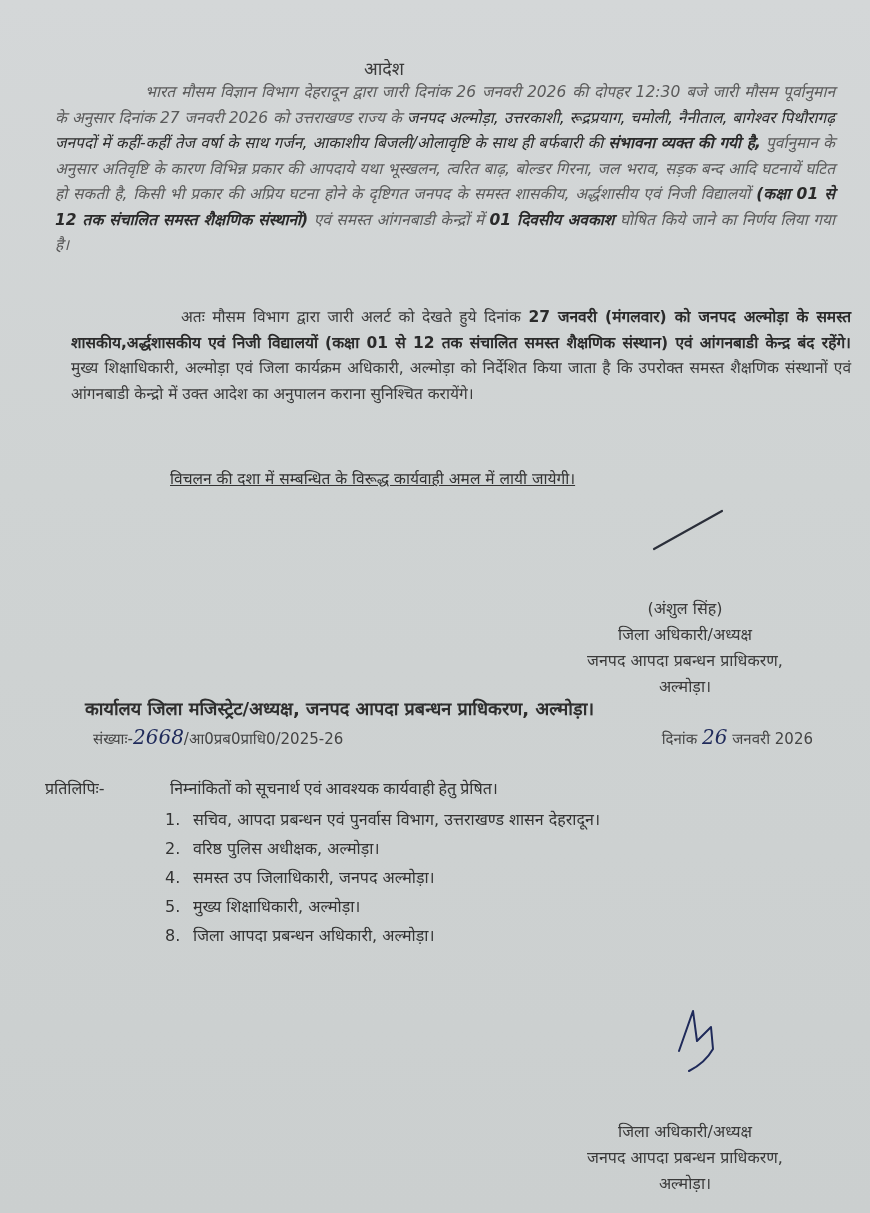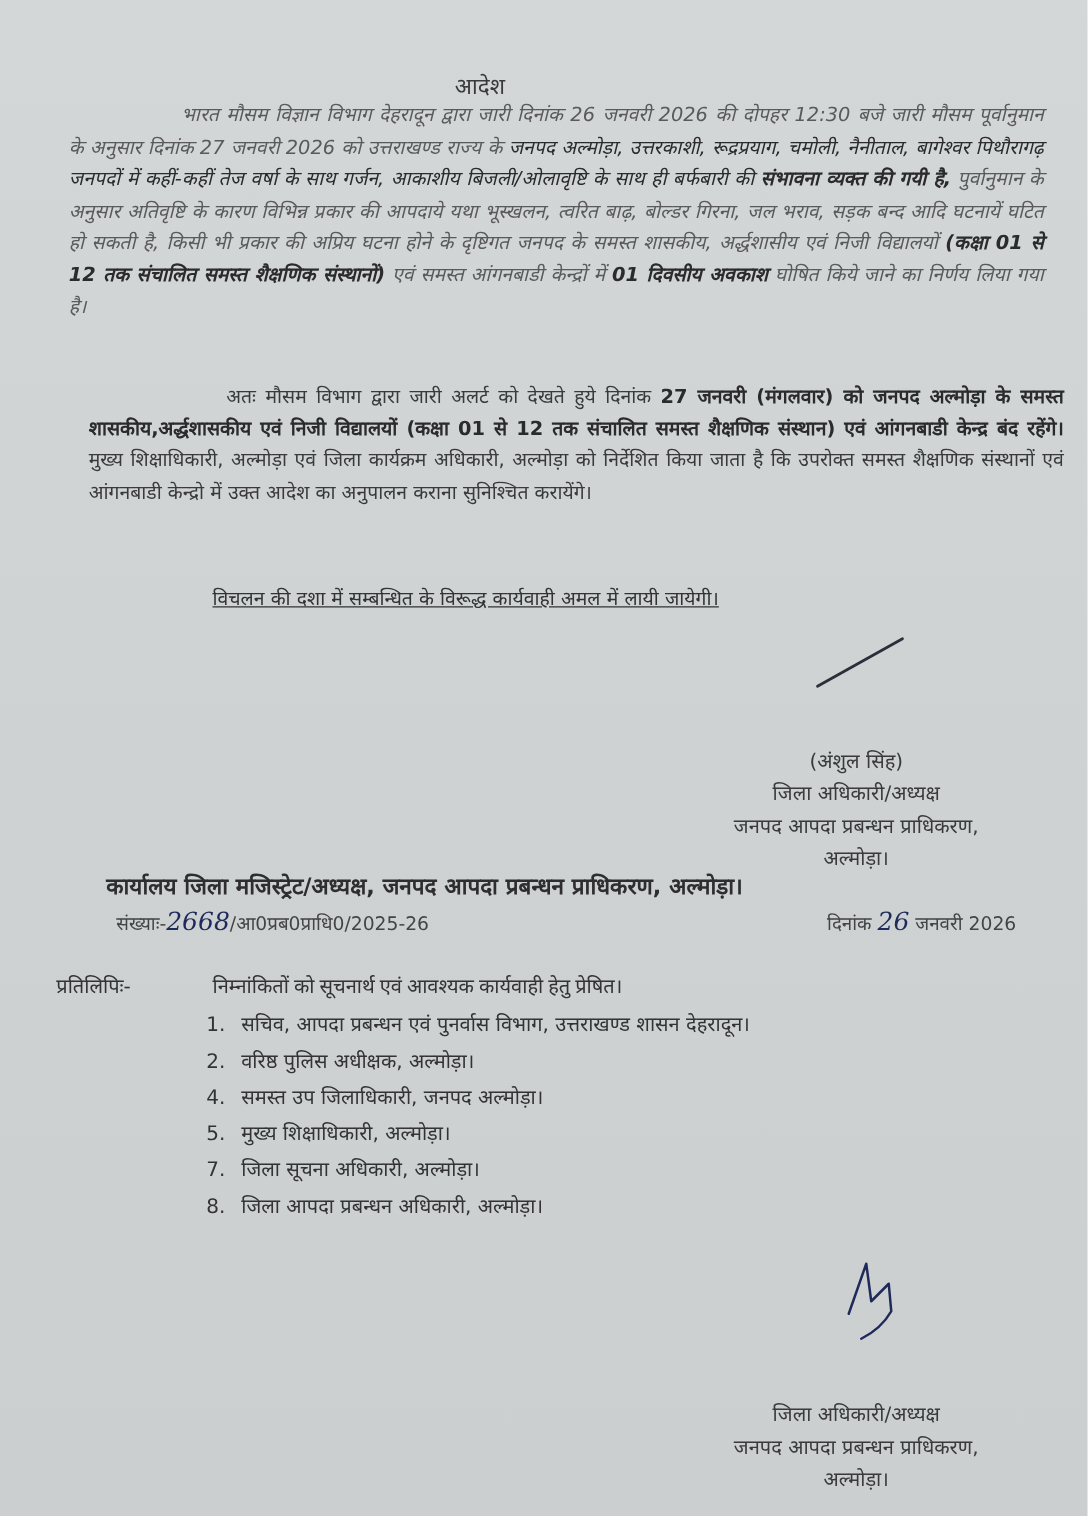--- a/index.html
+++ b/index.html
@@ -101,21 +101,20 @@
   </div>
 
   <div class="copy-label">प्रतिलिपिः-</div>
   <div class="copy-intro">निम्नांकितों को सूचनार्थ एवं आवश्यक कार्यवाही हेतु प्रेषित।</div>
 
   <ol class="copy-list">
     <li><span class="num">1.</span><span>सचिव, आपदा प्रबन्धन एवं पुनर्वास विभाग, उत्तराखण्ड शासन देहरादून।</span></li>
     <li><span class="num">2.</span><span>वरिष्ठ पुलिस अधीक्षक, अल्मोड़ा।</span></li>
     <li><span class="num">4.</span><span>समस्त उप जिलाधिकारी, जनपद अल्मोड़ा।</span></li>
     <li><span class="num">5.</span><span>मुख्य शिक्षाधिकारी, अल्मोड़ा।</span></li>
-    <li><span class="num">7.</span><span>जिला सूचना अधिकारी, अल्मोड़ा।</span></li>
     <li><span class="num">8.</span><span>जिला आपदा प्रबन्धन अधिकारी, अल्मोड़ा।</span></li>
   </ol>
 
   <svg class="sig" style="left:675px; top:1005px;" width="60" height="70" viewBox="0 0 60 70">
     <path d="M4 46 L18 6 L22 36 L36 22 L38 44 Q30 58 14 66" stroke="#1f2a5a" stroke-width="2" fill="none" stroke-linecap="round" stroke-linejoin="round"></path>
   </svg>
 
   <div class="sig-block sig2">
     <div>जिला अधिकारी/अध्यक्ष</div>
     <div>जनपद आपदा प्रबन्धन प्राधिकरण,</div>

